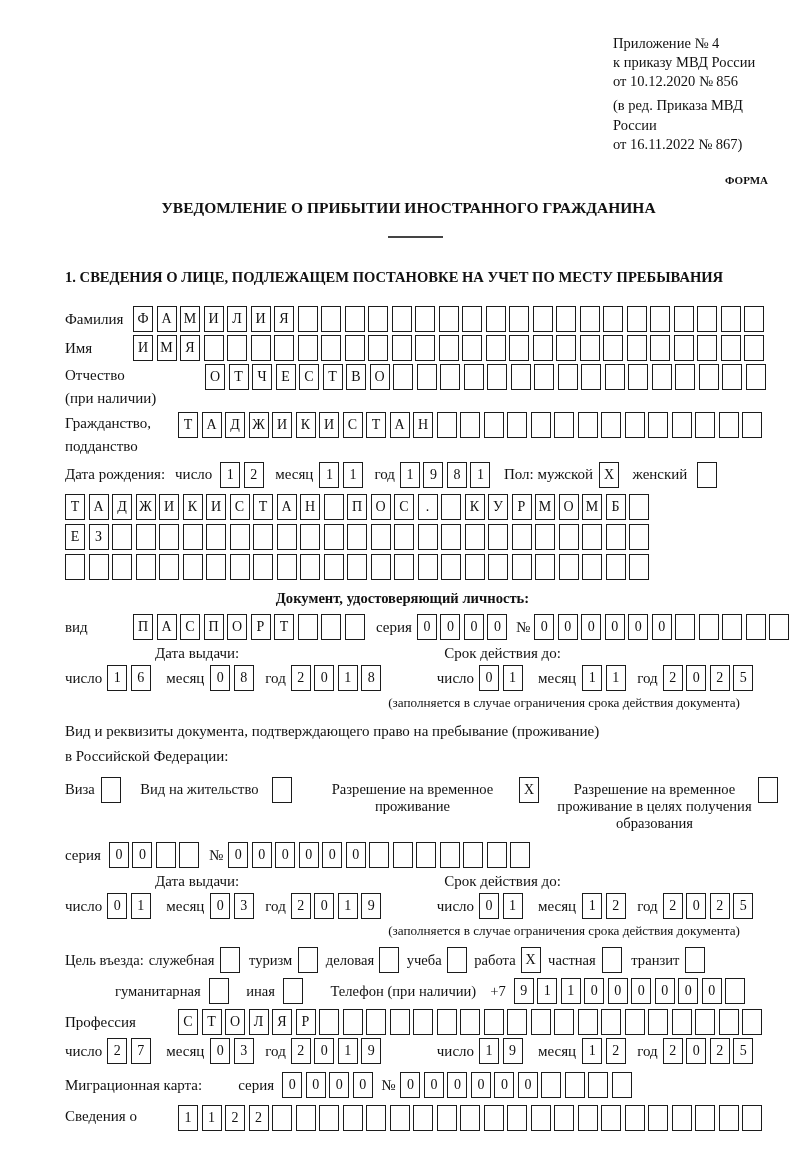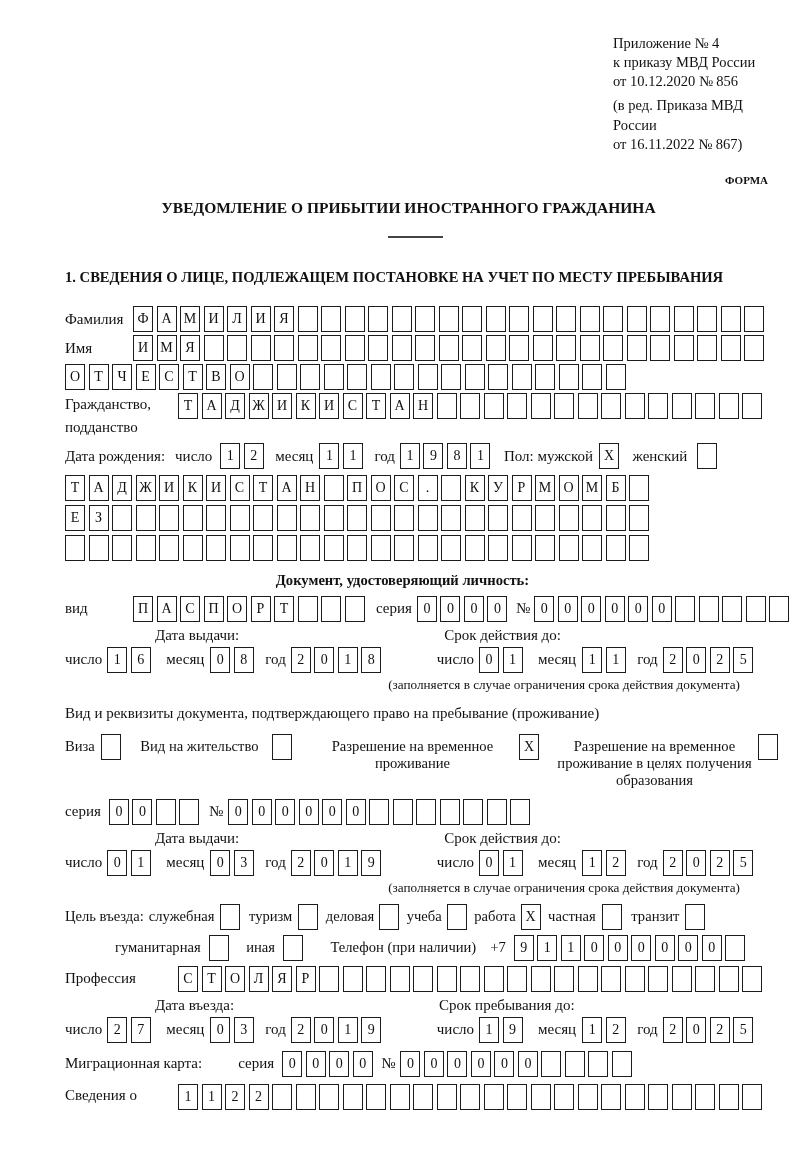--- a/index.html
+++ b/index.html
@@ -133,20 +133,24 @@
         <span class="cell"></span>
         <span class="cell"></span>
         <span class="cell"></span>
         <span class="cell"></span>
         <span class="cell"></span>
         <span class="cell"></span>
       </span>
   </div>
 
   <div class="two-col">
+    <span class="lab-col w140">
+      <div>Отчество</div>
+      <div>(при наличии)</div>
+    </span>
     <span class="cells">
         <span class="cell">О</span>
         <span class="cell">Т</span>
         <span class="cell">Ч</span>
         <span class="cell">Е</span>
         <span class="cell">С</span>
         <span class="cell">Т</span>
         <span class="cell">В</span>
         <span class="cell">О</span>
         <span class="cell"></span>
@@ -392,20 +396,21 @@
         <span class="cell">2</span>
         <span class="cell">0</span>
         <span class="cell">2</span>
         <span class="cell">5</span>
       </span>
   </div>
   <div class="note-right">(заполняется в случае ограничения срока действия документа)</div>
 
   <div class="intro">
     <div>Вид и реквизиты документа, подтверждающего право на пребывание (проживание)</div>
+    <div>в Российской Федерации:</div>
   </div>
 
   <div class="opt-row">
     <span class="opt-label">Виза</span>
     <span class="cells g6">
         <span class="cell"></span>
       </span>
     <span class="opt-label g16">Вид на жительство</span>
     <span class="cells g14">
         <span class="cell"></span>
@@ -569,24 +574,20 @@
         <span class="cell"></span>
         <span class="cell"></span>
         <span class="cell"></span>
         <span class="cell"></span>
         <span class="cell"></span>
         <span class="cell"></span>
         <span class="cell"></span>
       </span>
   </div>
 
-  <div class="date-heads">
-    <span class="dh1">Дата въезда:</span>
-    <span class="dh2">Срок пребывания до:</span>
-  </div>
   <div class="date-row">
     <span class="dlab">число</span>
     <span class="cells g5">
         <span class="cell">2</span>
         <span class="cell">7</span>
       </span>
     <span class="dlab g12">месяц</span>
     <span class="cells g6">
         <span class="cell">0</span>
         <span class="cell">3</span>

